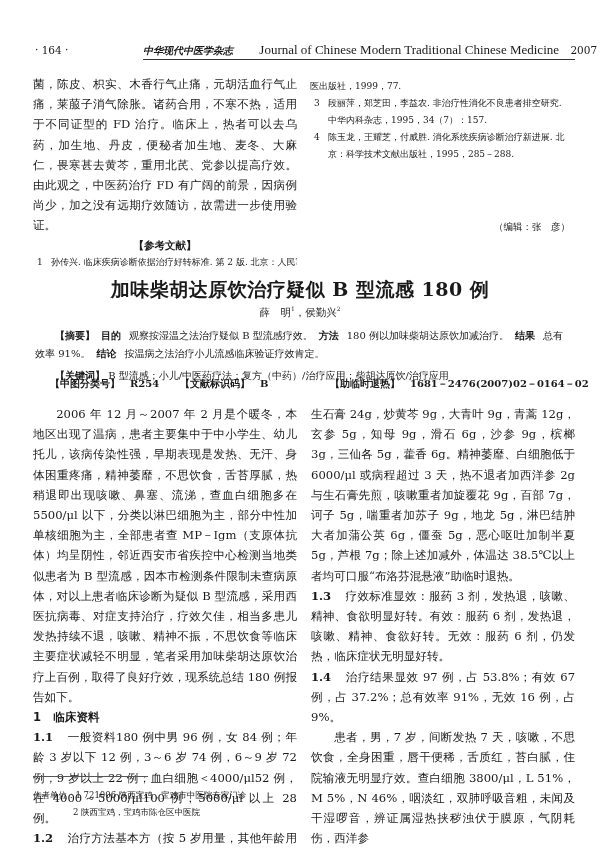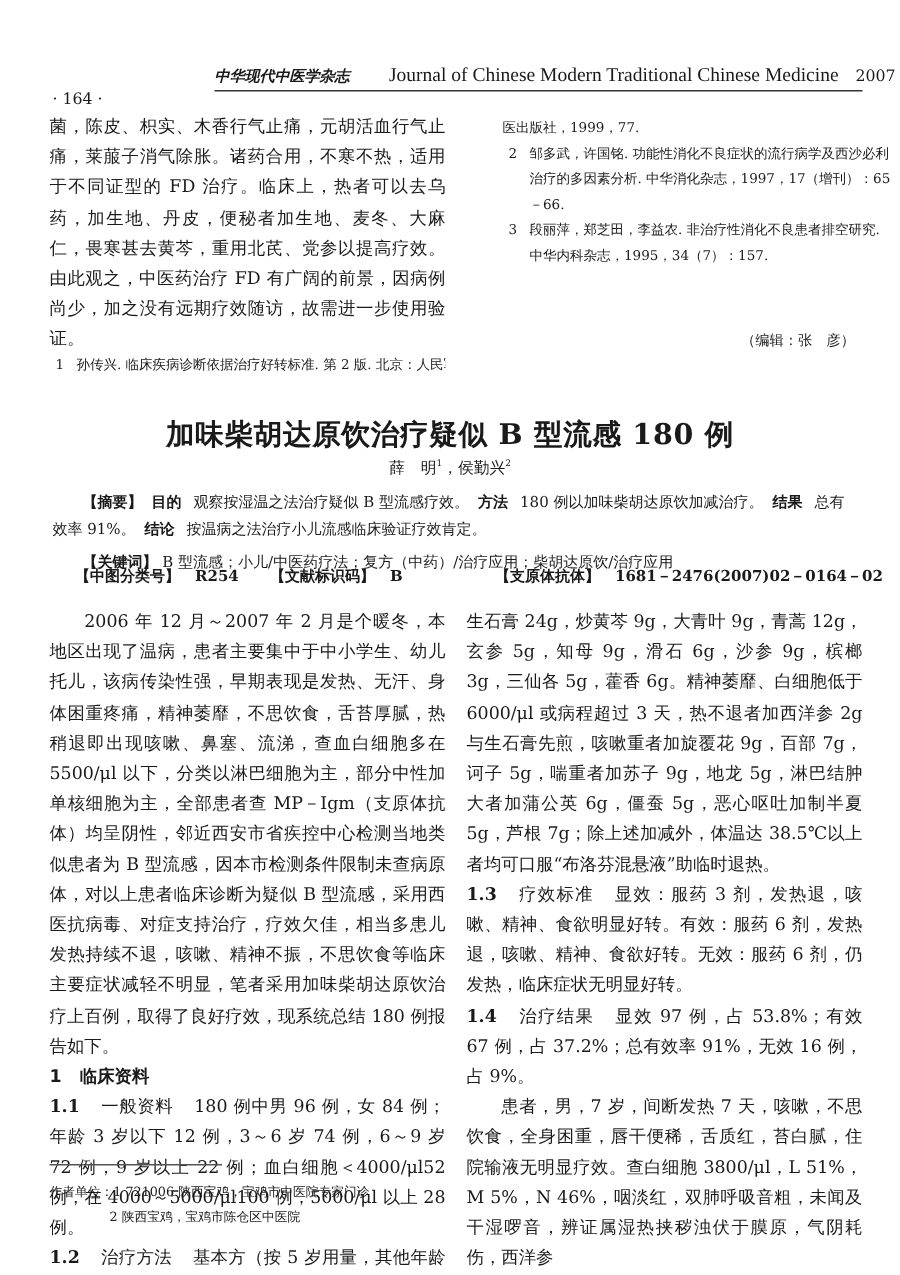--- a/index.html
+++ b/index.html
@@ -5,21 +5,21 @@
   html, body { margin: 0; padding: 0; background: #ffffff; }
   body {
     width: 600px; height: 850px; position: relative; overflow: hidden;
     font-family: "DejaVu Serif", "Liberation Serif", serif;
     color: #1a1a1a;
   }
   .running-head {
     position: absolute; left: 30px; top: 42px; width: 545px; height: 16px;
     font-size: 10.5px; line-height: 16px;
   }
-  .running-head .page-no { position: absolute; left: 5px; top: 16px; }
+  .running-head .page-no { position: absolute; left: 5px; top: 0; }
   .running-head .journal {
     position: absolute; left: 113px; top: 0; right: 0;
     border-bottom: 0.8px solid #333; white-space: nowrap;
   }
   .running-head .journal .cn { font-weight: bold; font-style: italic; font-size: 10px; margin-right: 23px; }
   .running-head .journal .en { font-family: "Liberation Serif", serif; font-size: 13px; }
   .running-head .journal .vol { font-size: 10.5px; margin-left: 8px; }
 
   .col { position: absolute; }
   .body-text { font-size: 11.6px; line-height: 20.2px; text-align: justify; }
@@ -44,68 +44,69 @@
   .abstract .lbl { font-family: "DejaVu Sans", sans-serif; font-weight: bold; }
   .abstract .sub { font-family: "DejaVu Sans", sans-serif; font-weight: bold; margin: 0 8px 0 6px; }
   .classline { position: absolute; left: 30px; top: 377px; width: 545px; font-size: 10px; white-space: nowrap; }
   .classline span.grp { position: absolute; top: 0; }
   .classline .lbl { font-family: "DejaVu Sans", sans-serif; font-weight: bold; }
   .classline .val { font-weight: bold; margin-left: 10px; }
 
   .section-head { font-family: "DejaVu Sans", sans-serif; font-weight: bold; font-size: 11.6px; }
   .sub-head { font-weight: bold; }
   .sub-head .n { font-weight: bold; margin-right: 14px; }
-  .sub-head .t { font-family: "DejaVu Sans", sans-serif; font-weight: normal; margin-right: 14px; }
+  .sub-head .t { font-family: "DejaVu Sans", sans-serif; font-weight: normal; }
 
   .footnote-rule { position: absolute; left: 33px; top: 776px; width: 115px; border-top: 0.8px solid #555; }
   .footnote { position: absolute; left: 33px; top: 787px; font-size: 8.5px; line-height: 17px; }
   .footnote .l2 { padding-left: 40px; }
 </style>
 </head>
 <body>
 
 <div class="running-head">
   <span class="page-no">· 164 ·</span>
   <span class="journal">
     <span class="cn">中华现代中医学杂志</span>
     <span class="en">Journal of Chinese Modern Traditional Chinese Medicine</span>
     <span class="vol">2007 年第 3 卷　第 2 期</span>
   </span>
 </div>
 
 <div class="col body-text" style="left:33px; top:74px; width:264px;">
   <p>菌，陈皮、枳实、木香行气止痛，元胡活血行气止痛，莱菔子消气除胀。诸药合用，不寒不热，适用于不同证型的 FD 治疗。临床上，热者可以去乌药，加生地、丹皮，便秘者加生地、麦冬、大麻仁，畏寒甚去黄芩，重用北芪、党参以提高疗效。由此观之，中医药治疗 FD 有广阔的前景，因病例尚少，加之没有远期疗效随访，故需进一步使用验证。</p>
+  <div class="refs-title">【参考文献】</div>
   <div class="ref" style="white-space:nowrap; overflow:hidden;"><span class="num">1</span><span>孙传兴. 临床疾病诊断依据治疗好转标准. 第 2 版. 北京：人民军</span></div>
 </div>
 
-<div class="col" style="left:310px; top:78px; width:262px;margin-left:25px;">
+<div class="col" style="left:310px; top:78px; width:262px;">
   <div class="ref" style="padding-left:0; text-indent:0; font-size:9px; line-height:17px;">医出版社，1999，77.</div>
-  <div class="ref"><span class="num">2</span><span>邹多武，许国铭. 功能性消化不良症状的流行病学及西沙必利治疗的多因素分析. 中华消化杂志，1997，17（增刊）：65－66.</span></div>
   <div class="ref"><span class="num">3</span><span>段丽萍，郑芝田，李益农. 非治疗性消化不良患者排空研究. 中华内科杂志，1995，34（7）：157.</span></div>
+  <div class="ref"><span class="num">4</span><span>陈玉龙，王耀芝，付威胜. 消化系统疾病诊断治疗新进展. 北京：科学技术文献出版社，1995，285－288.</span></div>
 </div>
 <div class="editor">（编辑：张　彦）</div>
 
 <div class="title">加味柴胡达原饮治疗疑似 B 型流感 180 例</div>
 <div class="authors">
   <span>薛　明</span><sup>1</sup><span>，</span><span>侯勤兴</span><sup>2</sup>
 </div>
 
 <div class="abstract">
   <p style="text-indent:2em;">
     <span class="lbl">【摘要】</span><span class="sub">目的</span><span>观察按湿温之法治疗疑似 B 型流感疗效。</span><span class="sub">方法</span><span>180 例以加味柴胡达原饮加减治疗。</span><span class="sub">结果</span><span>总有效率 91%。</span><span class="sub">结论</span><span>按温病之法治疗小儿流感临床验证疗效肯定。</span>
   </p>
   <p style="text-indent:2em;">
     <span class="lbl">【关键词】</span>&nbsp;<span>B 型流感；小儿/中医药疗法；复方（中药）/治疗应用；柴胡达原饮/治疗应用</span>
   </p>
 </div>
 
 <div class="classline">
   <span class="grp" style="left:20px;"><span class="lbl">【中图分类号】</span><span class="val">R254</span></span>
   <span class="grp" style="left:150px;"><span class="lbl">【文献标识码】</span><span class="val">B</span></span>
-  <span class="grp" style="left:300px;"><span class="lbl">【支原体抗体】</span><span class="val">1681－2476(2007)02－0164－02</span></span>
+  <span class="grp" style="left:300px;"><span class="lbl">【助临时退热】</span><span class="val">1681－2476(2007)02－0164－02</span></span>
 </div>
 
 <div class="col body-text" style="left:33px; top:404px; width:264px;">
   <p class="indent">2006 年 12 月～2007 年 2 月是个暖冬，本地区出现了温病，患者主要集中于中小学生、幼儿托儿，该病传染性强，早期表现是发热、无汗、身体困重疼痛，精神萎靡，不思饮食，舌苔厚腻，热稍退即出现咳嗽、鼻塞、流涕，查血白细胞多在 5500/μl 以下，分类以淋巴细胞为主，部分中性加单核细胞为主，全部患者查 MP－Igm（支原体抗体）均呈阴性，邻近西安市省疾控中心检测当地类似患者为 B 型流感，因本市检测条件限制未查病原体，对以上患者临床诊断为疑似 B 型流感，采用西医抗病毒、对症支持治疗，疗效欠佳，相当多患儿发热持续不退，咳嗽、精神不振，不思饮食等临床主要症状减轻不明显，笔者采用加味柴胡达原饮治疗上百例，取得了良好疗效，现系统总结 180 例报告如下。</p>
   <p class="section-head"><span>1</span>&nbsp;&nbsp;&nbsp;<span>临床资料</span></p>
   <p><span class="sub-head"><span class="n">1.1</span><span class="t">一般资料</span></span><span>180 例中男 96 例，女 84 例；年龄 3 岁以下 12 例，3～6 岁 74 例，6～9 岁 72 例，9 岁以上 22 例；血白细胞＜4000/μl52 例，在 4000～5000/μl100 例，5000/μl 以上 28 例。</span></p>
   <p><span class="sub-head"><span class="n">1.2</span><span class="t">治疗方法</span></span><span>基本方（按 5 岁用量，其他年龄用量酌加减）：生葛根 12g，柴胡 9g，草果 5g，佩兰 6g，</span></p>
 </div>
 
 <div class="footnote-rule"></div>

